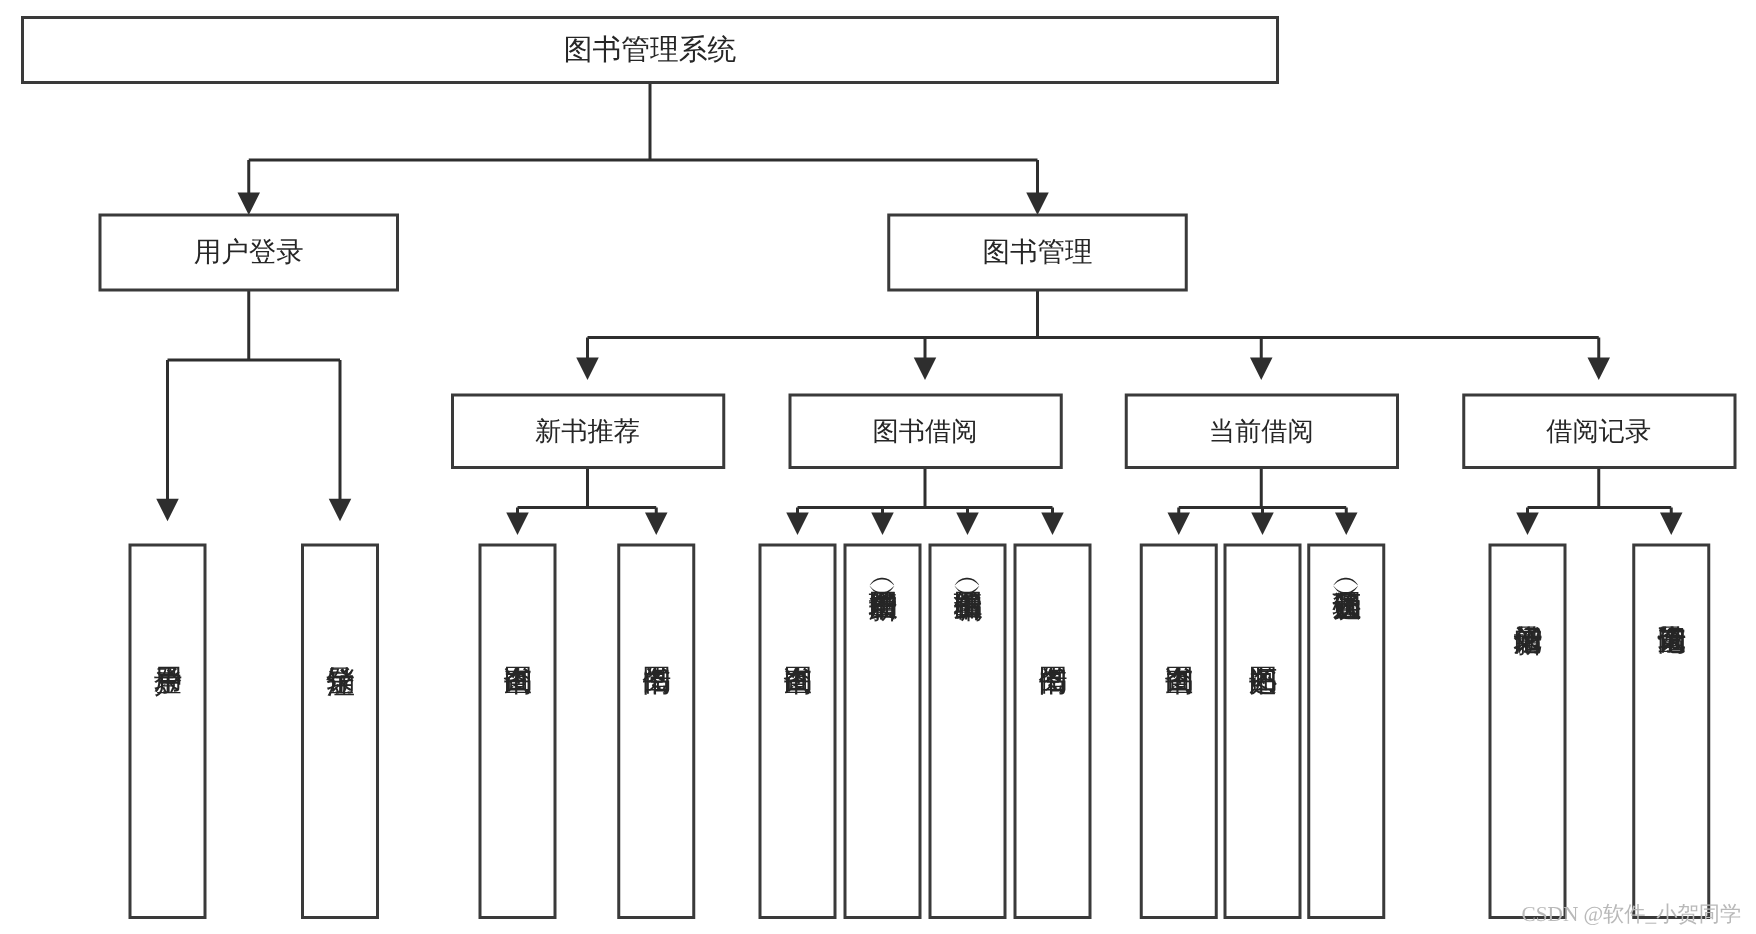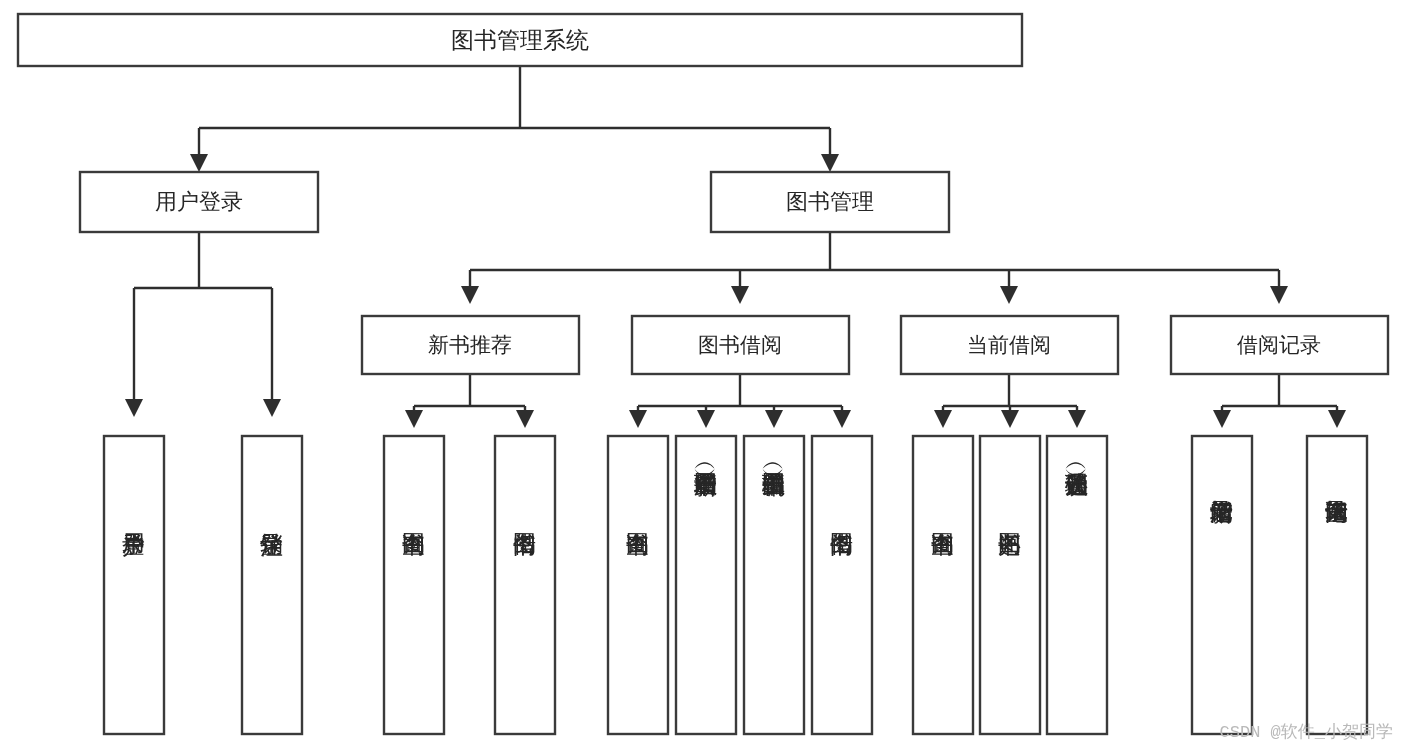--- a/index.html
+++ b/index.html
@@ -45,21 +45,21 @@
     fill: none;
   }
   .arrow-head {
     fill: #2e2e2e;
     stroke: none;
   }
   .watermark {
     position: absolute;
     right: 12px;
     bottom: 4px;
-    font-family: Liberation Mono, monospace;
+    font-family: Liberation Serif, serif;
     font-size: 17px;
     color: #b9b9b9;
     white-space: nowrap;
     pointer-events: none;
   }
 </style>
 </head>
 <body>
 
 <svg id="diagram" viewBox="0 0 1405 747" xmlns="http://www.w3.org/2000/svg">

